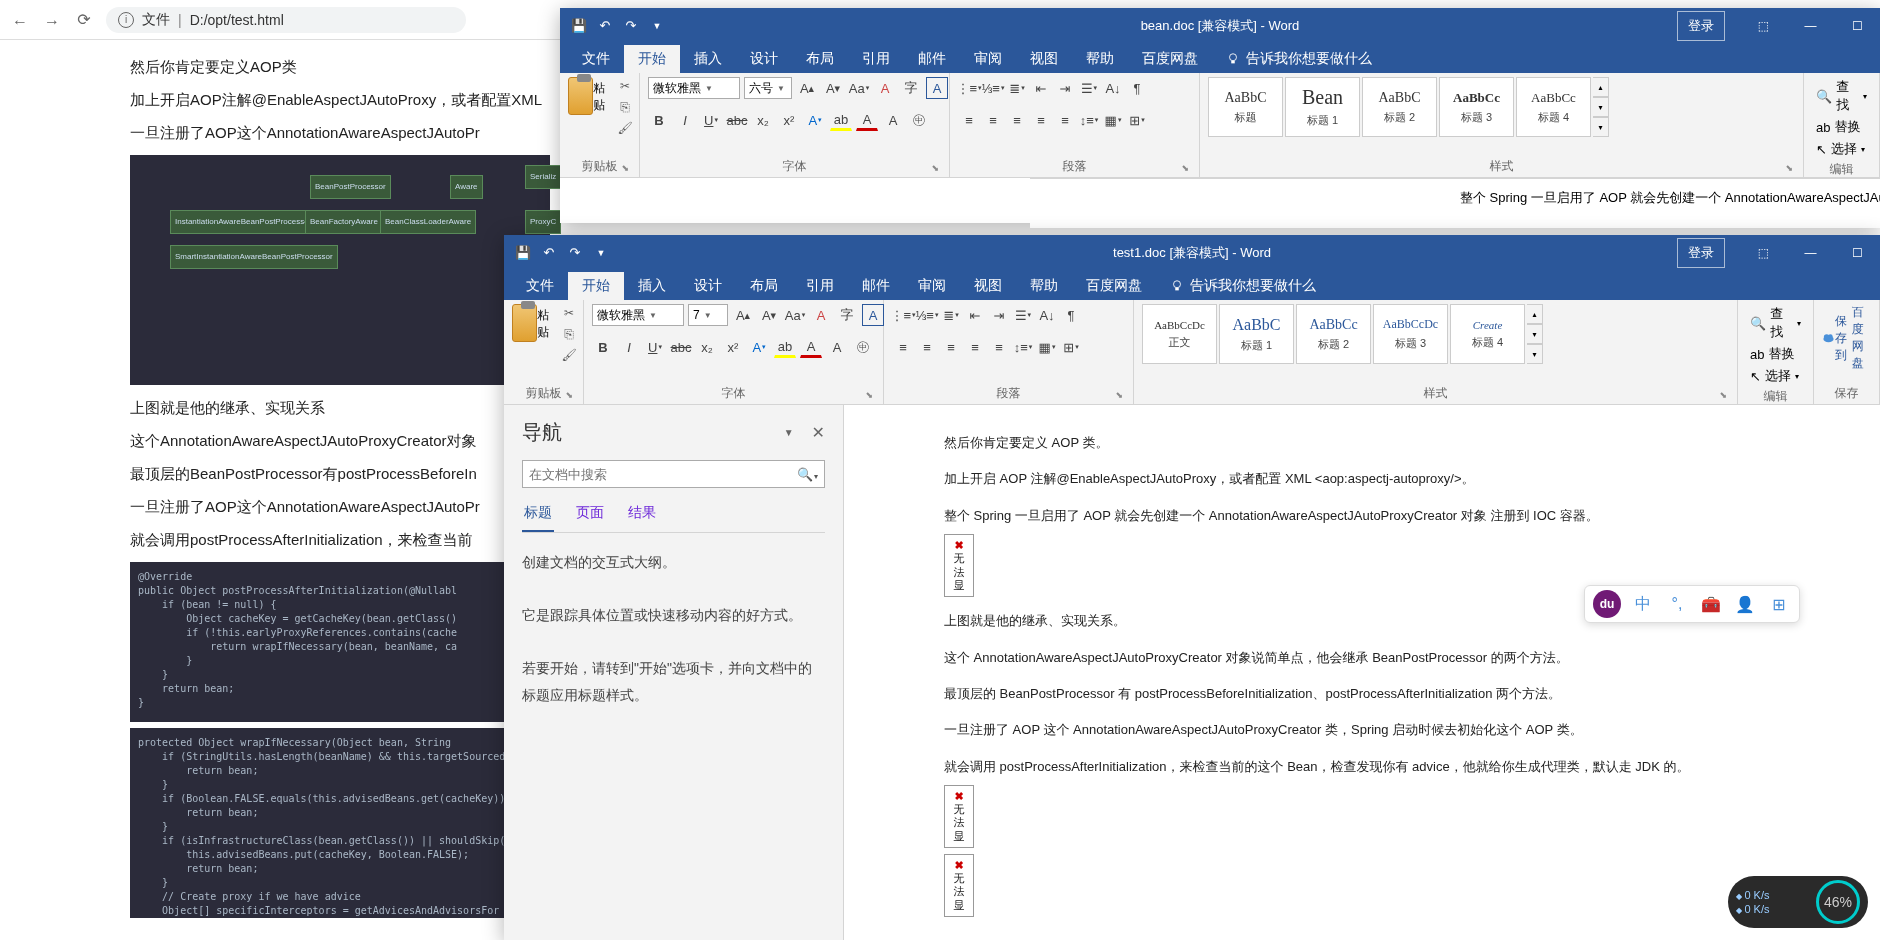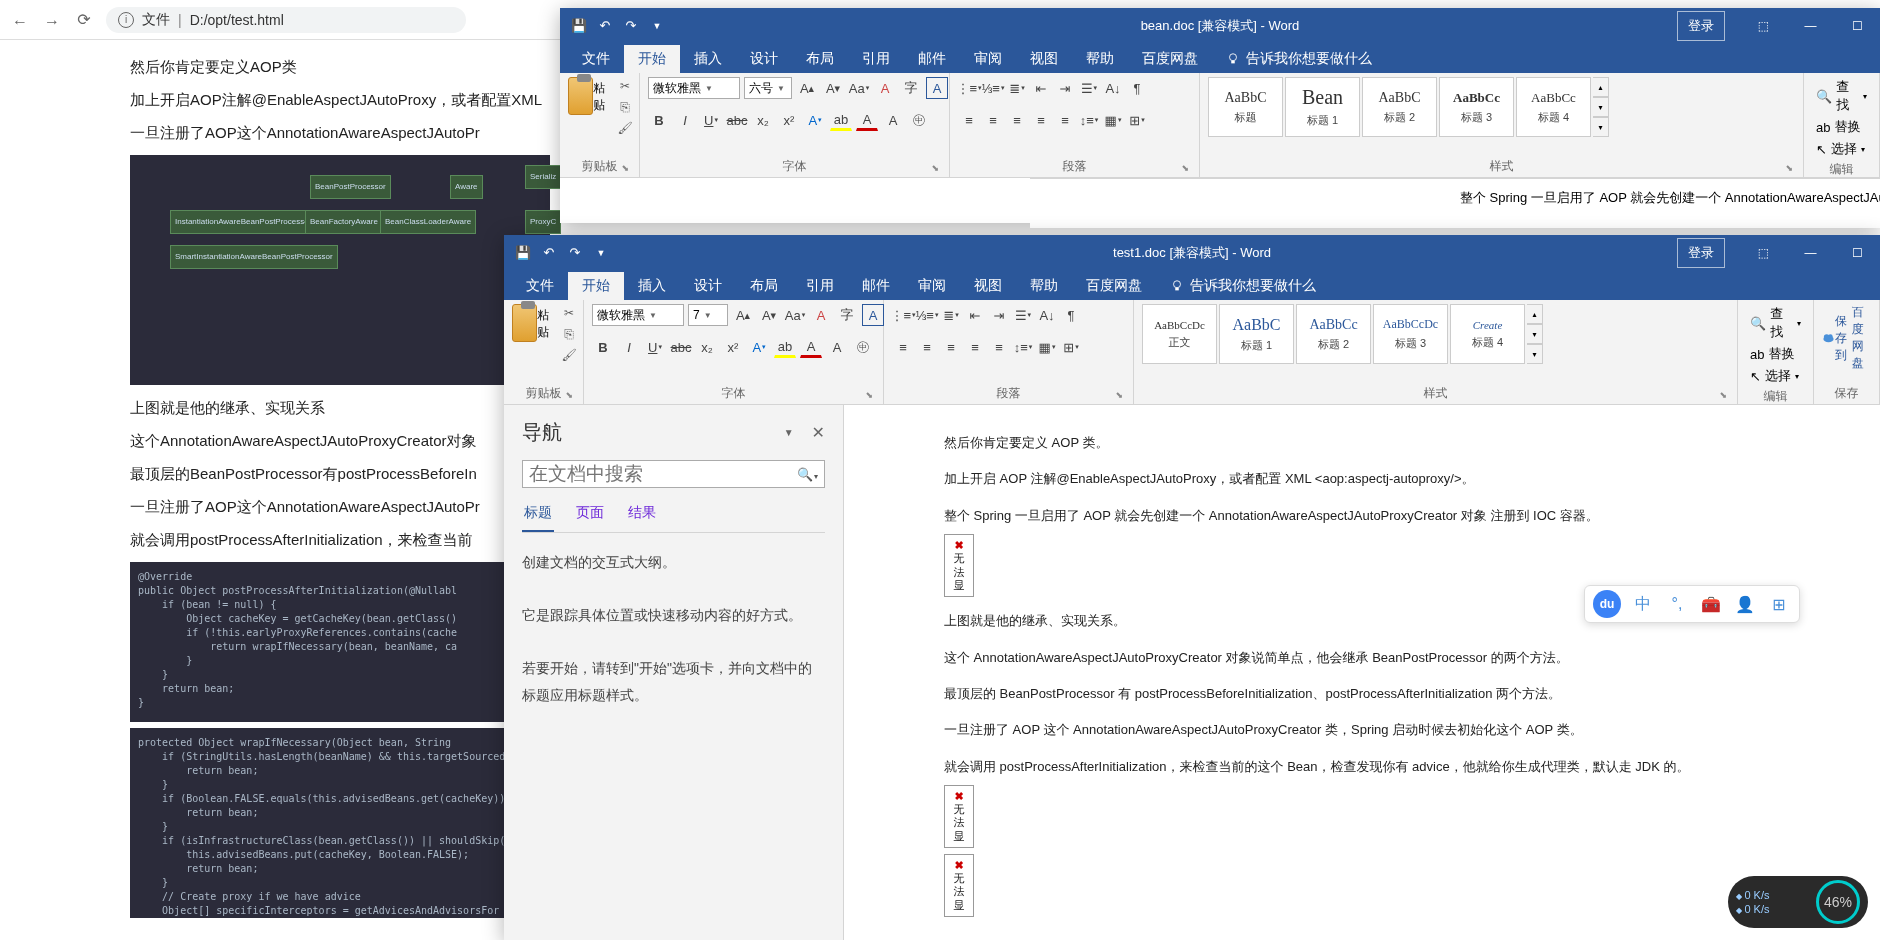--- a/index.html
+++ b/index.html
@@ -71,34 +71,34 @@
 
 .save-cloud { display: flex; flex-direction: row; align-items: center; justify-content: center; width: 56px; font-size: 12px; color: #2b579a; }
 
 
 .doc-area { flex: 1; background: #e6e6e6; display: flex; overflow: hidden; }
 .nav-pane { width: 340px; background: #f3f3f3; border-right: 1px solid #d4d4d4; padding: 14px 18px; display: flex; flex-direction: column; }
 .nav-pane .nav-hdr { display: flex; align-items: center; justify-content: space-between; margin-bottom: 14px; }
 .nav-pane .nav-title { font-size: 20px; color: #333; }
 .nav-pane .nav-close { font-size: 16px; color: #666; }
 .nav-search { border: 1px solid #ababab; background: #fff; height: 28px; display: flex; align-items: center; padding: 0 6px; margin-bottom: 12px; }
-.nav-search input { border: none; flex: 1; font-size: 19px; outline: none; }
+.nav-search input { border: none; flex: 1; font-size: 13px; outline: none; }
 .nav-tabs { display: flex; gap: 20px; font-size: 14px; border-bottom: 1px solid #d4d4d4; margin-bottom: 16px; }
 .nav-tabs .nt { padding: 4px 2px 8px; color: #6d28d9; }
 .nav-tabs .nt.active { color: #2b579a; border-bottom: 2px solid #2b579a; }
 .nav-body { font-size: 14px; color: #444; line-height: 1.9; }
 
 .doc-page { flex: 1; background: #fff; margin: 0; padding: 20px 100px; font-size: 13px; color: #222; line-height: 2.8; overflow-y: auto; }
 .img-err { display: inline-block; border: 1px solid #999; padding: 4px; width: 30px; text-align: center; font-size: 11px; line-height: 1.2; }
 .img-err .x { color: #c00; font-weight: bold; }
 
 
 .float-tb { position: absolute; right: 80px; top: 585px; z-index: 20; display: flex; align-items: center; gap: 10px; background: #fff; border: 1px solid #ddd; border-radius: 6px; padding: 4px 8px; box-shadow: 0 2px 8px rgba(0,0,0,.15); }
 .float-tb .ft-icon { width: 24px; height: 24px; display: flex; align-items: center; justify-content: center; font-size: 16px; color: #4a90d9; }
-.float-tb .baidu { width: 28px; height: 28px; border-radius: 50%; background: #3b82f6; color: #fff; display: flex; align-items: center; justify-content: center; font-size: 12px; font-weight: bold; }
+.float-tb .baidu { width: 28px; height: 28px; border-radius: 50%; background: #701a75; color: #fff; display: flex; align-items: center; justify-content: center; font-size: 12px; font-weight: bold; }
 
 
 .net-widget { position: absolute; right: 12px; bottom: 12px; z-index: 30; width: 140px; height: 52px; background: #2a2a2a; border-radius: 26px; display: flex; align-items: center; color: #9cf; font-size: 11px; padding: 0 8px; }
 .net-widget .ring { width: 44px; height: 44px; border-radius: 50%; border: 3px solid #0cc; display: flex; align-items: center; justify-content: center; margin-left: auto; font-size: 14px; color: #ccc; }
 .net-widget .speeds { display: flex; flex-direction: column; gap: 2px; }
 .net-widget .speeds div::before { content: "◆ "; font-size: 8px; }
 
 .doc-snippet-back { position: absolute; left: 470px; top: 170px; right: 0; height: 50px; background: #fff; font-size: 13px; padding: 10px 80px 0 430px; border-top: 1px solid #d4d4d4; white-space: nowrap; overflow: hidden; }
 
 svg { display: block; }

